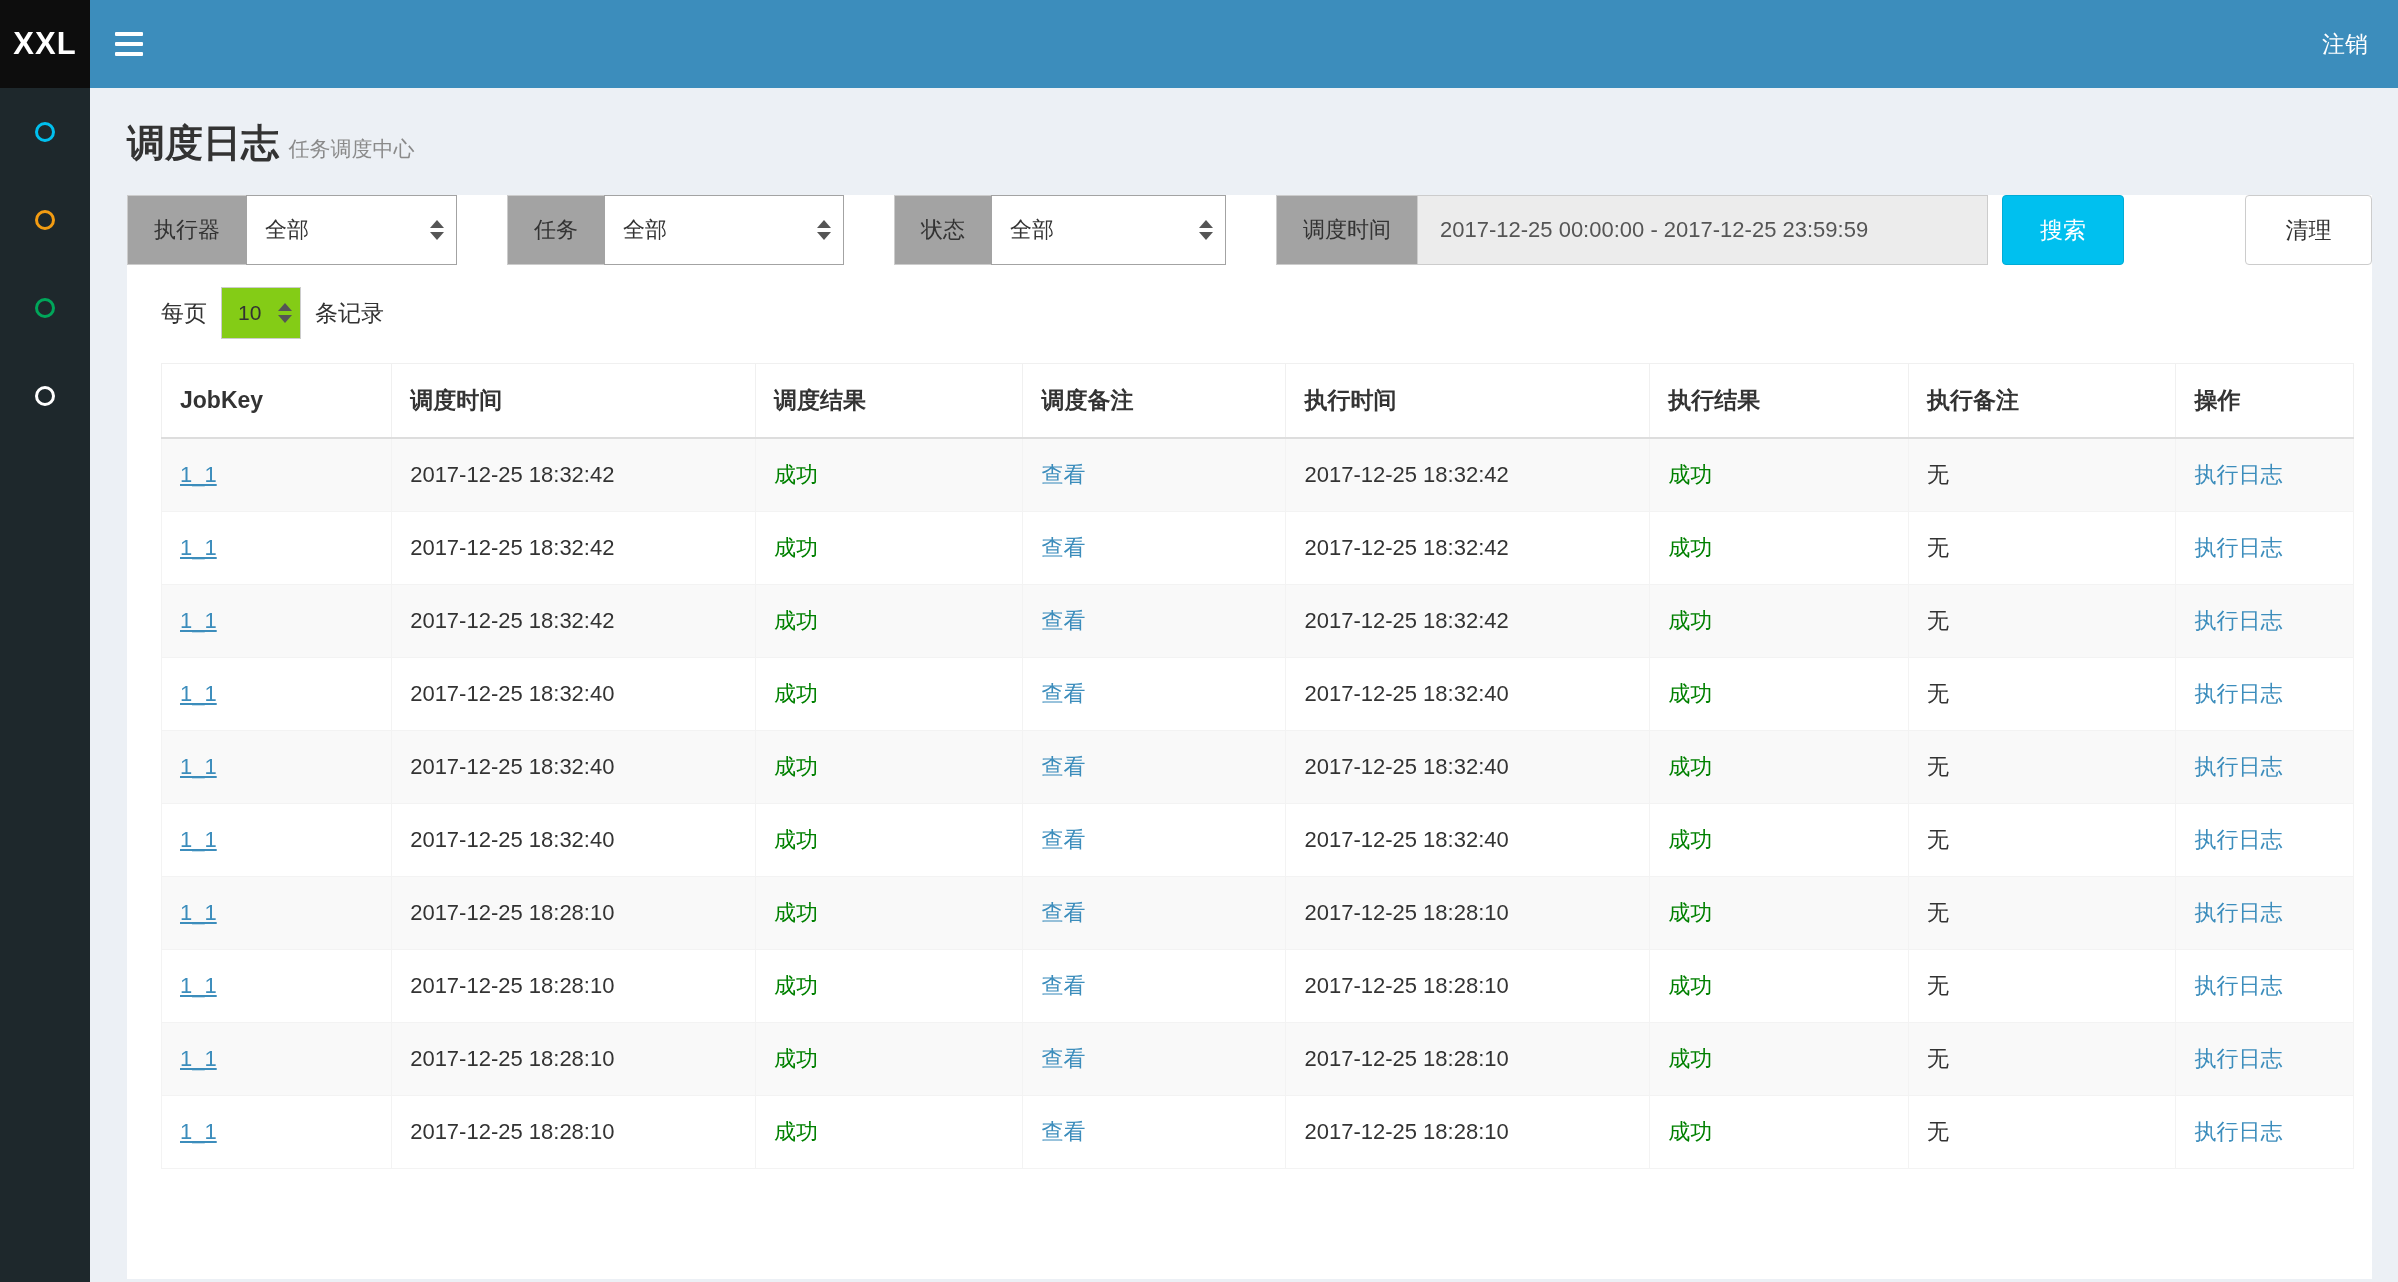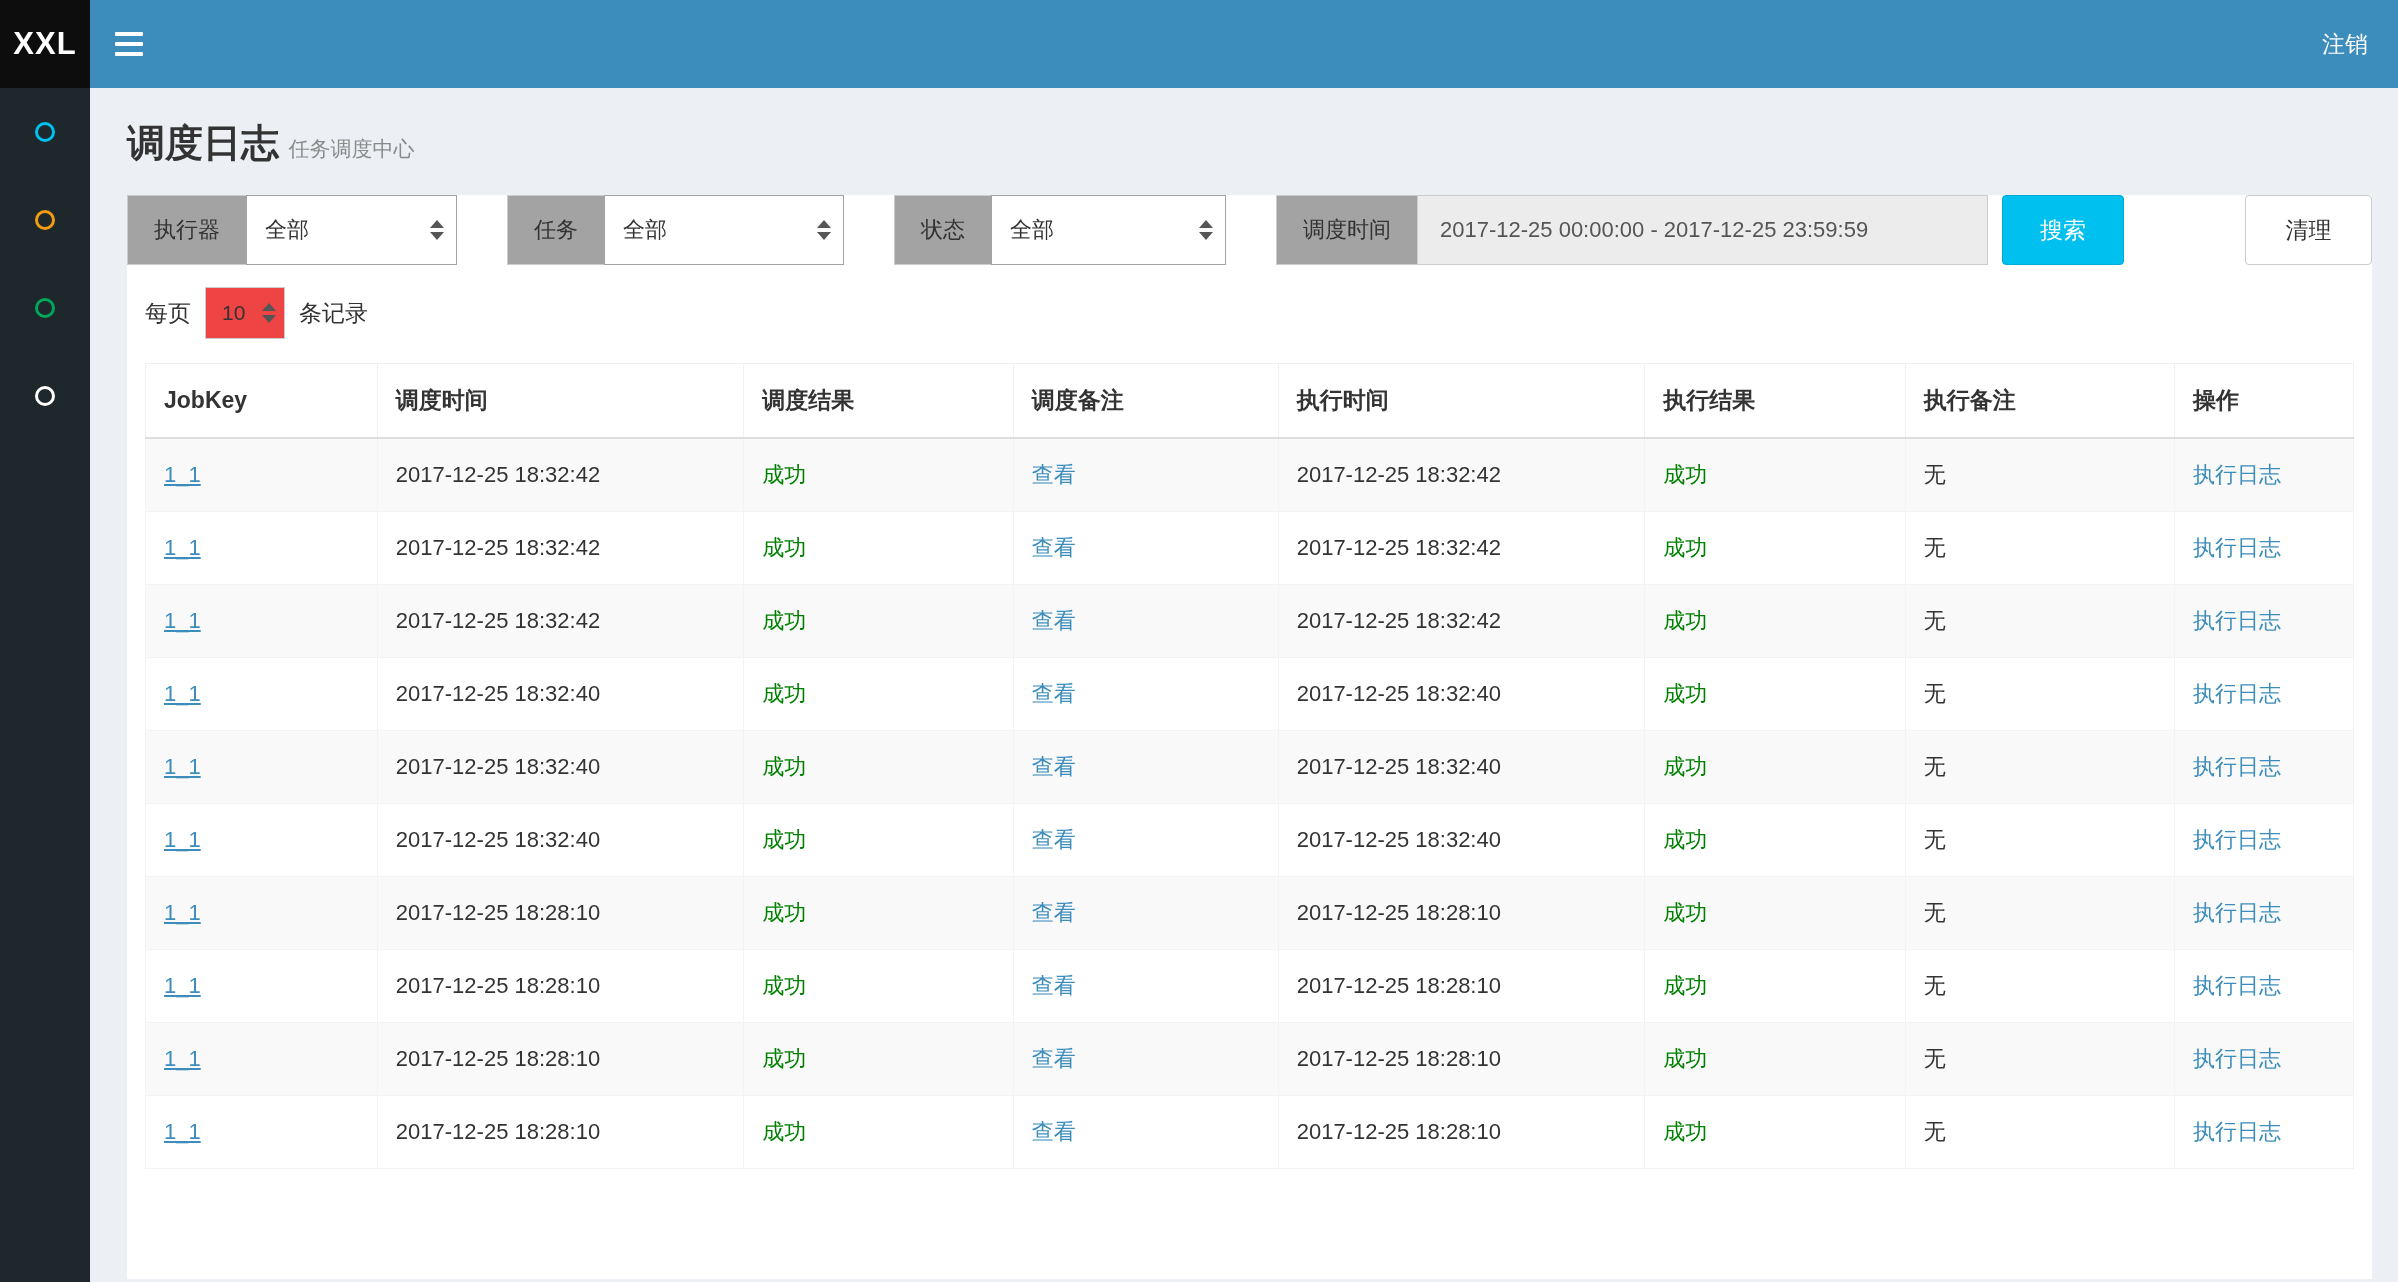--- a/index.html
+++ b/index.html
@@ -67,24 +67,24 @@
   .dateinput {
     flex: 1; background: #ececec; border: 1px solid #ccc; color: #555;
     font-size: 22px; display: flex; align-items: center; padding: 0 22px; cursor: pointer;
     white-space: nowrap;
   }
   .btn { font-size: 23px; border-radius: 4px; cursor: pointer; display: flex; align-items: center; justify-content: center; }
   .btn-search { width: 122px; margin-left: 14px; background: var(--info, #00c0ef); border: 1px solid #00acd6; color: #fff; }
   .btn-clear  { width: 127px; margin-left: auto; background: #fff; border: 1px solid #ccc; color: #333; }
 
   
-  .table-wrap { padding: 0 18px 26px 18px; }
+  .table-wrap { padding: 0 18px 26px 34px; }
   .pagesize-row { display: flex; align-items: center; gap: 14px; font-size: 23px; color: #333; padding: 22px 0 24px 0; }
   .small-select {
-    width: 80px; height: 52px; border: 1px solid #ccc; background: #ef4444; cursor: pointer;
+    width: 80px; height: 52px; border: 1px solid #ccc; background: #84cc16; cursor: pointer;
     display: flex; align-items: center; justify-content: space-between;
     padding: 0 8px 0 16px; font-size: 21px; color: #333;
   }
 
   table { width: 100%; border-collapse: collapse; border: 1px solid #d946ef; background: #fff; }
   th {
     font-size: 23px; font-weight: bold; text-align: left;
     padding: 21px 18px; border: 1px solid #f0f0f0; border-bottom: 2px solid #ddd; background: #fff;
     white-space: nowrap;
   }

